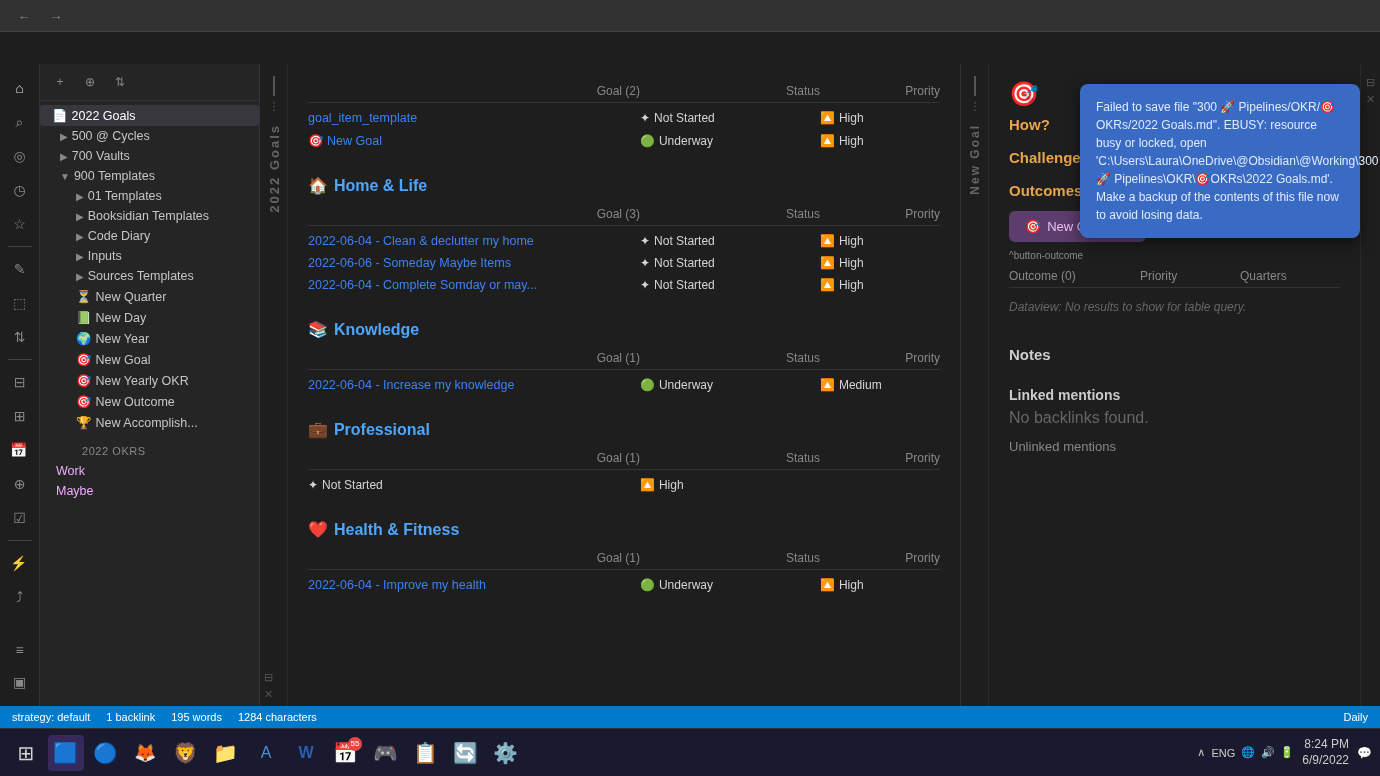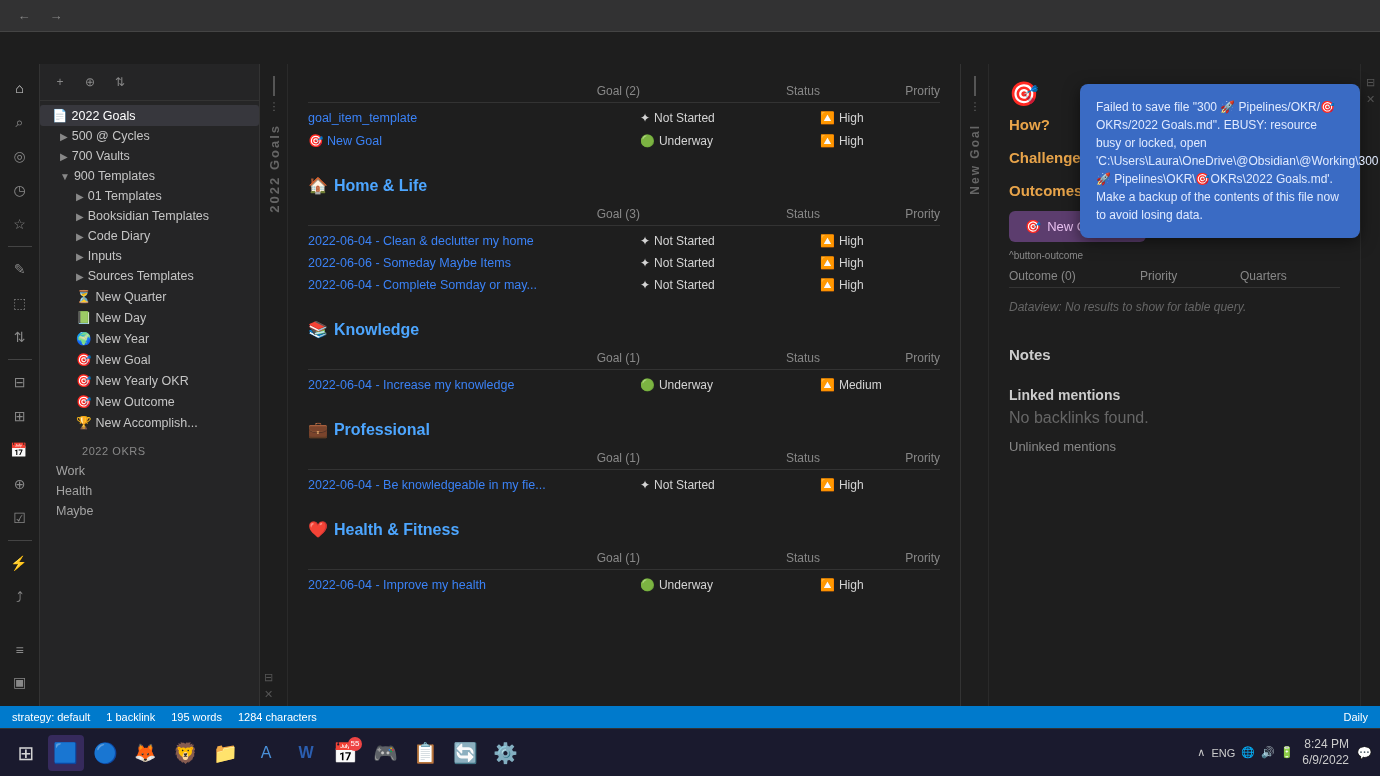--- a/index.html
+++ b/index.html
@@ -153,21 +153,21 @@
       padding: 12px 8px 4px 8px;
       font-size: 11px;
       color: #888;
       text-transform: uppercase;
       letter-spacing: 0.05em;
       margin-left: 34px;
     }
     .sidebar-plain-item {
       padding: 3px 8px 3px 16px;
       font-size: 12.5px;
-      color: #a3a3a3;
+      color: #f0abfc;
       cursor: pointer;
     }
 
     
     .main-area {
       flex: 1;
       display: flex;
       overflow: hidden;
     }
 
@@ -489,21 +489,20 @@
         <span class="icon">🎯</span>
         <span>New Outcome</span>
       </div>
       <div class="tree-item tree-item-indent-2">
         <span class="icon">🏆</span>
         <span>New Accomplish...</span>
       </div>
 
       <div class="sidebar-section-label">2022 OKRs</div>
       <div class="sidebar-plain-item">Work</div>
-      <div class="sidebar-plain-item">Health</div>
       <div class="sidebar-plain-item">Maybe</div>
     </div>
   </div>
 
   <div class="main-area">
 
     <div class="doc-panel" style="position: relative;">
 
       <div style="width: 28px; background: #1e1e1e; position: relative; flex-shrink: 0; border-right: 1px solid #2a2a2a;">
         <div style="position: absolute; top: 12px; left: 0; width: 28px; display: flex; flex-direction: column; align-items: center; gap: 4px;">
@@ -608,21 +607,20 @@
           <span>💼</span>
           <span>Professional</span>
         </div>
         <div class="goals-table">
           <div class="goals-table-header">
             <span>Goal (1)</span>
             <span>Status</span>
             <span>Prority</span>
           </div>
           <div class="goals-table-row">
-            <span class="goal-link">2022-06-04 - Be knowledgeable in my fie...</span>
             <span class="status-badge">✦ <span>Not Started</span></span>
             <span class="priority-badge">🔼 <span>High</span></span>
           </div>
         </div>
 
         <div class="section-heading">
           <span>❤️</span>
           <span>Health &amp; Fitness</span>
         </div>
         <div class="goals-table">

